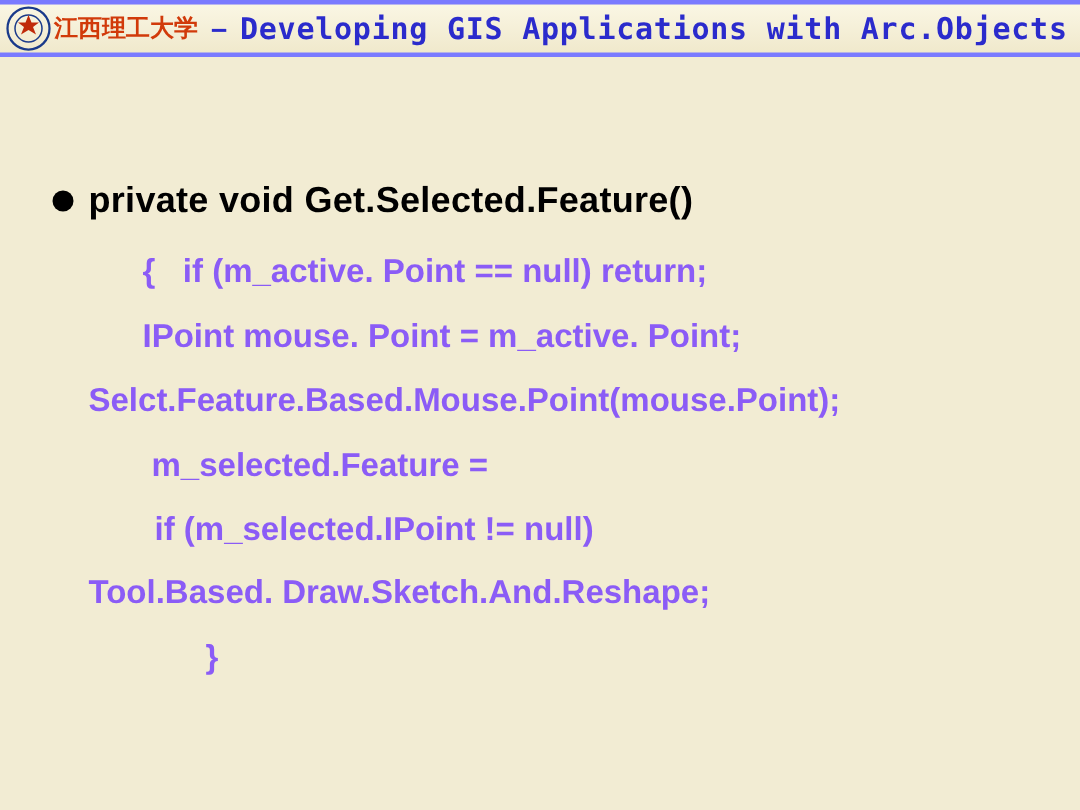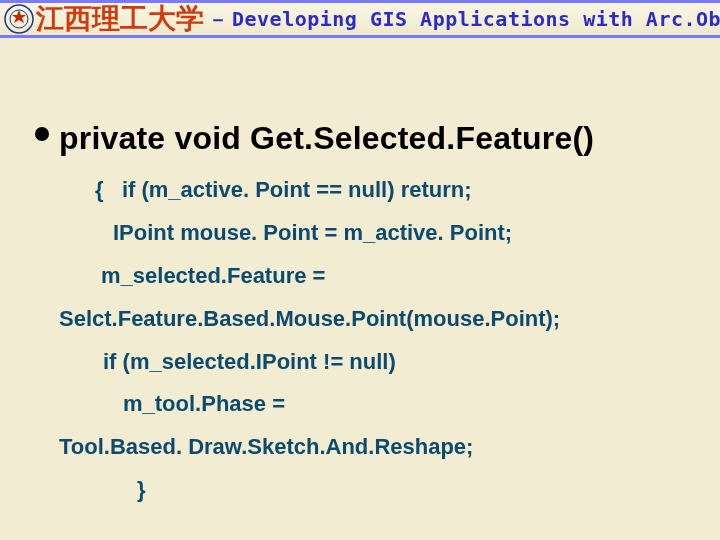--- a/index.html
+++ b/index.html
@@ -38,21 +38,21 @@
     height: 30px;
     display: flex;
     align-items: center;
     justify-content: center;
     flex-shrink: 0;
   }
   .logo svg { display: block; }
   .univ {
     font-family: "SimHei", "Microsoft YaHei", sans-serif;
     font-weight: bold;
-    font-size: 28px;
+    font-size: 16px;
     color: #d13a0a;
     margin-left: 2px;
     letter-spacing: 0px;
   }
   .dash {
     font-family: "SimSun", monospace;
     font-weight: bold;
     font-size: 20px;
     color: #2b2bcc;
     margin: 0 4px;
@@ -78,35 +78,35 @@
   .bullet {
     width: 14px;
     height: 14px;
     background: #000;
     border-radius: 50%;
     margin-top: 7px;
     margin-right: 10px;
     flex-shrink: 0;
   }
   .sig {
-    font-size: 32px;
+    font-size: 24px;
     font-weight: bold;
     color: #000;
     letter-spacing: 0.2px;
   }
   .code {
     font-size: 22px;
     font-weight: bold;
-    color: #0c4a6e;
+    color: #8b5cf6;
     line-height: 1.95;
     margin-left: 60px;
   }
   .code .l { display: block; white-space: pre-wrap; }
   .i0 { margin-left: 0px; }
-  .i1 { margin-left: 18px; }
+  .i1 { }
   .iA { margin-left: 6px; }
   .iB { margin-left: -36px; }
   .iC { margin-left: 8px; }
   .iD { margin-left: 28px; }
   .iE { margin-left: -36px; }
   .iF { margin-left: 42px; }
 </style>
 </head>
 <body>
 
@@ -126,22 +126,21 @@
   </div>
 
   <div class="content">
     <div class="bullet-row">
       <span class="bullet"></span>
       <span class="sig">private void Get.Selected.Feature()</span>
     </div>
     <div class="code">
       <span class="l i0">{   if (m_active. Point == null) return;</span>
       <span class="l i1">IPoint mouse. Point = m_active. Point;</span>
+      <span class="l iB">Selct.Feature.Based.Mouse.Point(mouse.Point);</span>
       <span class="l iA">m_selected.Feature =</span>
-      <span class="l iB">Selct.Feature.Based.Mouse.Point(mouse.Point);</span>
       <span class="l iC">if (m_selected.IPoint != null)</span>
-      <span class="l iD">m_tool.Phase =</span>
       <span class="l iE">Tool.Based. Draw.Sketch.And.Reshape;</span>
       <span class="l iF">}</span>
     </div>
   </div>
 
 </div>
 
 </body></html>

